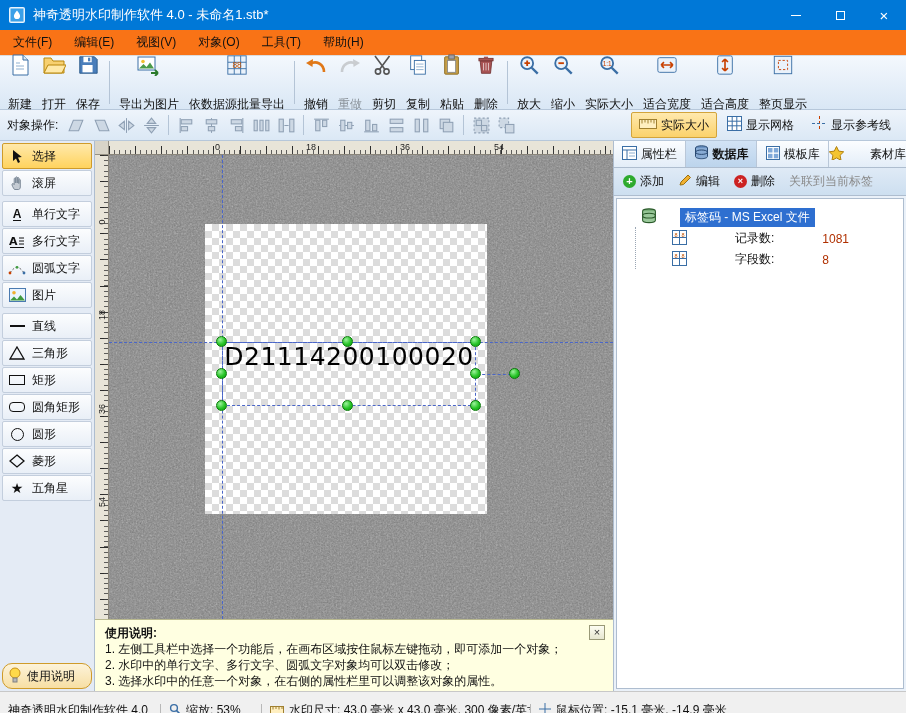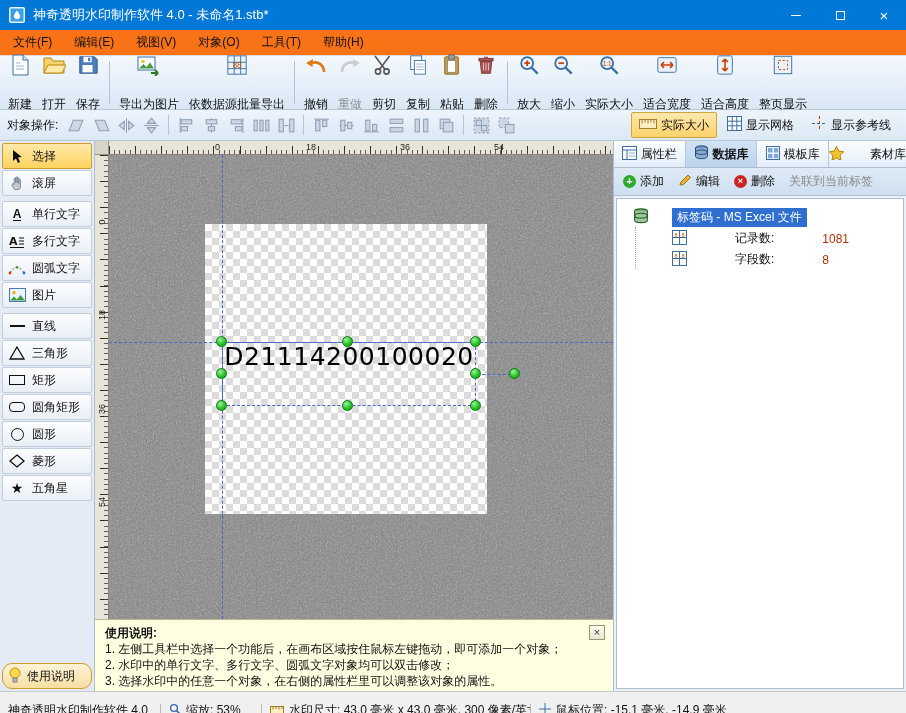--- a/index.html
+++ b/index.html
@@ -101,21 +101,21 @@
   .rtab:last-child { border-right: none; gap: 26px; }
   .rtab.active { background: linear-gradient(#d2e3f5, #bcd4ec); font-weight: bold; }
   .ractions { height: 28px; display: flex; align-items: center; background: linear-gradient(#dfeaf6, #cddff0); border-bottom: 1px solid #aebdcf; padding: 0 3px; gap: 2px; }
   .rbtn { display: flex; align-items: center; gap: 4px; padding: 3px 6px; white-space: nowrap; border-radius: 2px; }
   .rbtn.disabled { color: #8a8a8a; }
   .cico { width: 13px; height: 13px; border-radius: 50%; color: #fff; font-size: 11px; line-height: 13px; text-align: center; font-weight: bold; display: inline-block; }
   .cico.add { background: #2daa2d; }
   .cico.del { background: #cc2222; font-size: 9px; }
   .rtree { flex: 1; background: #fff; border: 1px solid #aebdcf; margin: 2px; position: relative; padding-top: 8px; }
   .trow { height: 21px; display: flex; align-items: center; gap: 5px; }
-  .trow.root { padding-left: 16px; gap: 23px; }
+  .trow.root { padding-left: 24px; gap: 23px; }
   .trow.child { padding-left: 55px; gap: 48px; }
   .sel-label { background: #2e6fd0; color: #fff; padding: 1px 5px; white-space: nowrap; }
   .tree-line { position: absolute; left: 18px; top: 28px; height: 42px; width: 0; border-left: 1px dotted #9aa6b4; }
   .tval { color: #b03000; }
 
   
   .statusbar { height: 38px; background: #f0f0f0; border-top: 1px solid #c8c8c8; display: flex; align-items: center; color: #111; }
   .sseg { display: flex; align-items: center; gap: 5px; padding-left: 8px; white-space: nowrap; overflow: hidden; }
   .ss1 { width: 160px; } .ss2 { width: 100px; } .ss3 { width: 268px; } .ss4 { flex: 1; }
   .ssep { width: 1px; height: 14px; background: #b8b8b8; flex: 0 0 1px; }

